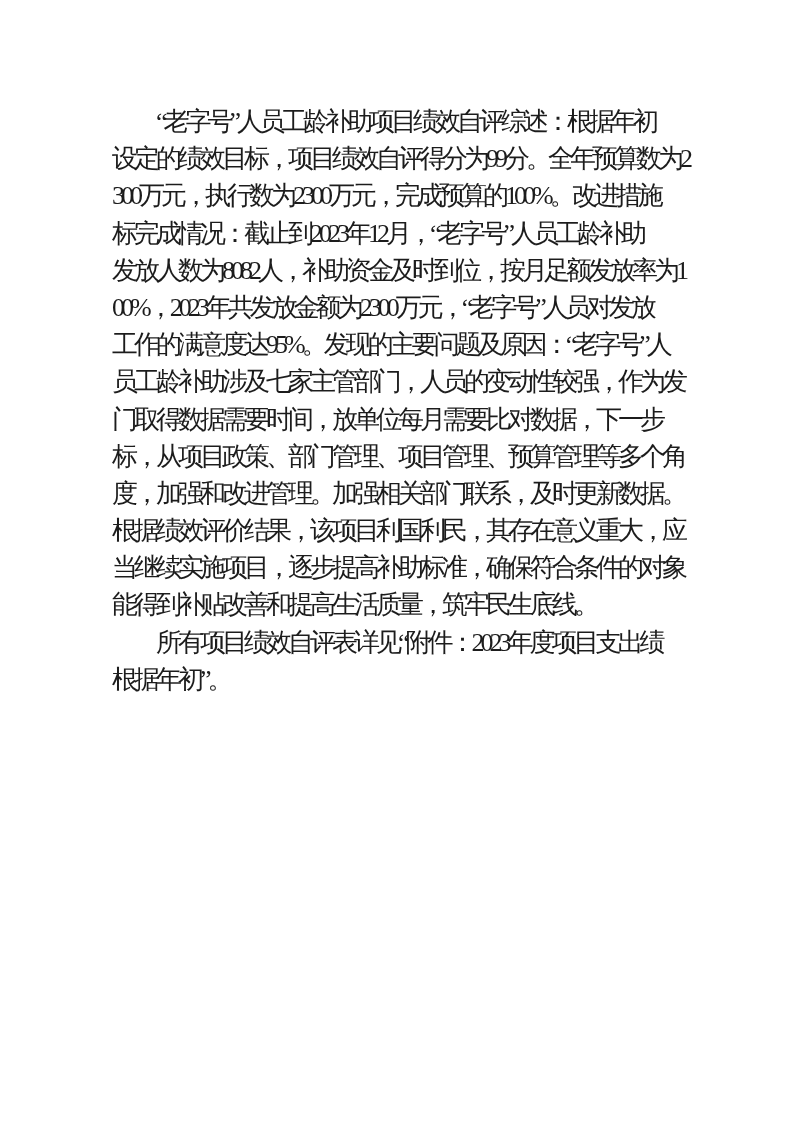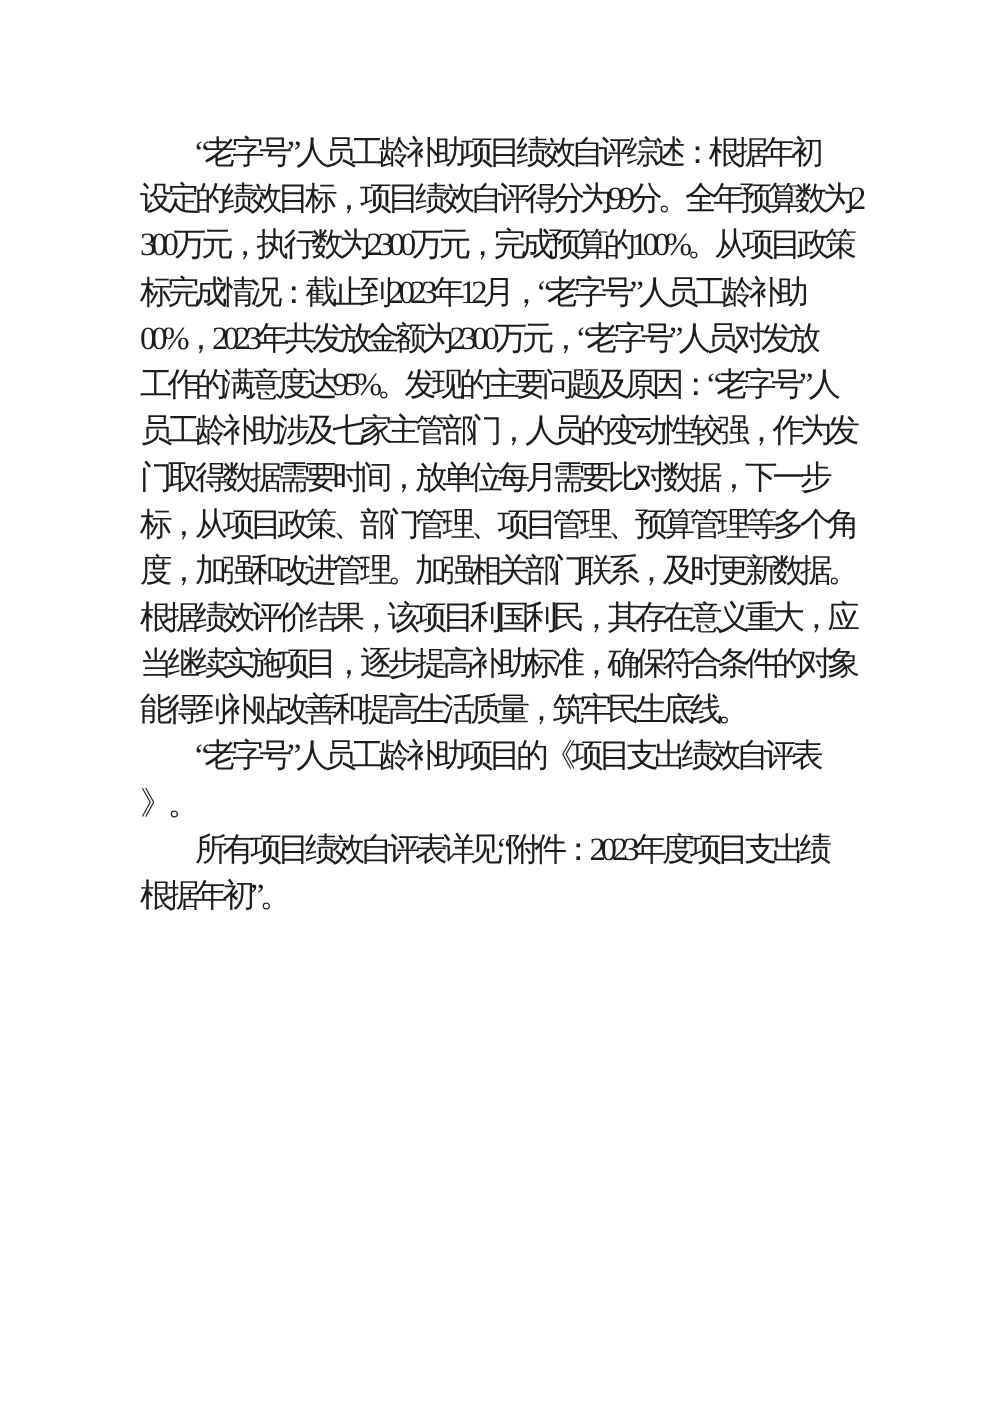--- a/index.html
+++ b/index.html
@@ -39,34 +39,31 @@
   }
 </style>
 </head>
 <body>
 
 <div class="page" style="background: rgb(255, 255, 255); color: rgb(28, 28, 28);">
   <div class="text-block" id="text-block">
       <div class="paragraph">
         <div class="line indent">“老字号”人员工龄补助项目绩效自评综述：根据年初</div>
         <div class="line">设定的绩效目标，项目绩效自评得分为99分。全年预算数为2</div>
-        <div class="line">300万元，执行数为2300万元，完成预算的100%。从项目政策</div>
+        <div class="line">300万元，执行数为2300万元，完成预算的100%。改进措施</div>
         <div class="line">标完成情况：截止到2023年12月，“老字号”人员工龄补助</div>
+        <div class="line">发放人数为8082人，补助资金及时到位，按月足额发放率为1</div>
         <div class="line">00%，2023年共发放金额为2300万元，“老字号”人员对发放</div>
         <div class="line">工作的满意度达95%。发现的主要问题及原因：“老字号”人</div>
         <div class="line">员工龄补助涉及七家主管部门，人员的变动性较强，作为发</div>
         <div class="line">门取得数据需要时间，放单位每月需要比对数据，下一步</div>
         <div class="line">标，从项目政策、部门管理、项目管理、预算管理等多个角</div>
         <div class="line">度，加强和改进管理。加强相关部门联系，及时更新数据。</div>
         <div class="line">根据绩效评价结果，该项目利国利民，其存在意义重大，应</div>
         <div class="line">当继续实施项目，逐步提高补助标准，确保符合条件的对象</div>
         <div class="line">能得到补贴改善和提高生活质量，筑牢民生底线。</div>
       </div>
       <div class="paragraph">
-        <div class="line indent">“老字号”人员工龄补助项目的《项目支出绩效自评表</div>
-        <div class="line">》。</div>
-      </div>
-      <div class="paragraph">
         <div class="line indent">所有项目绩效自评表详见“附件：2023年度项目支出绩</div>
         <div class="line">根据年初”。</div>
       </div>
     </div>
 </div>
 
 </body></html>

